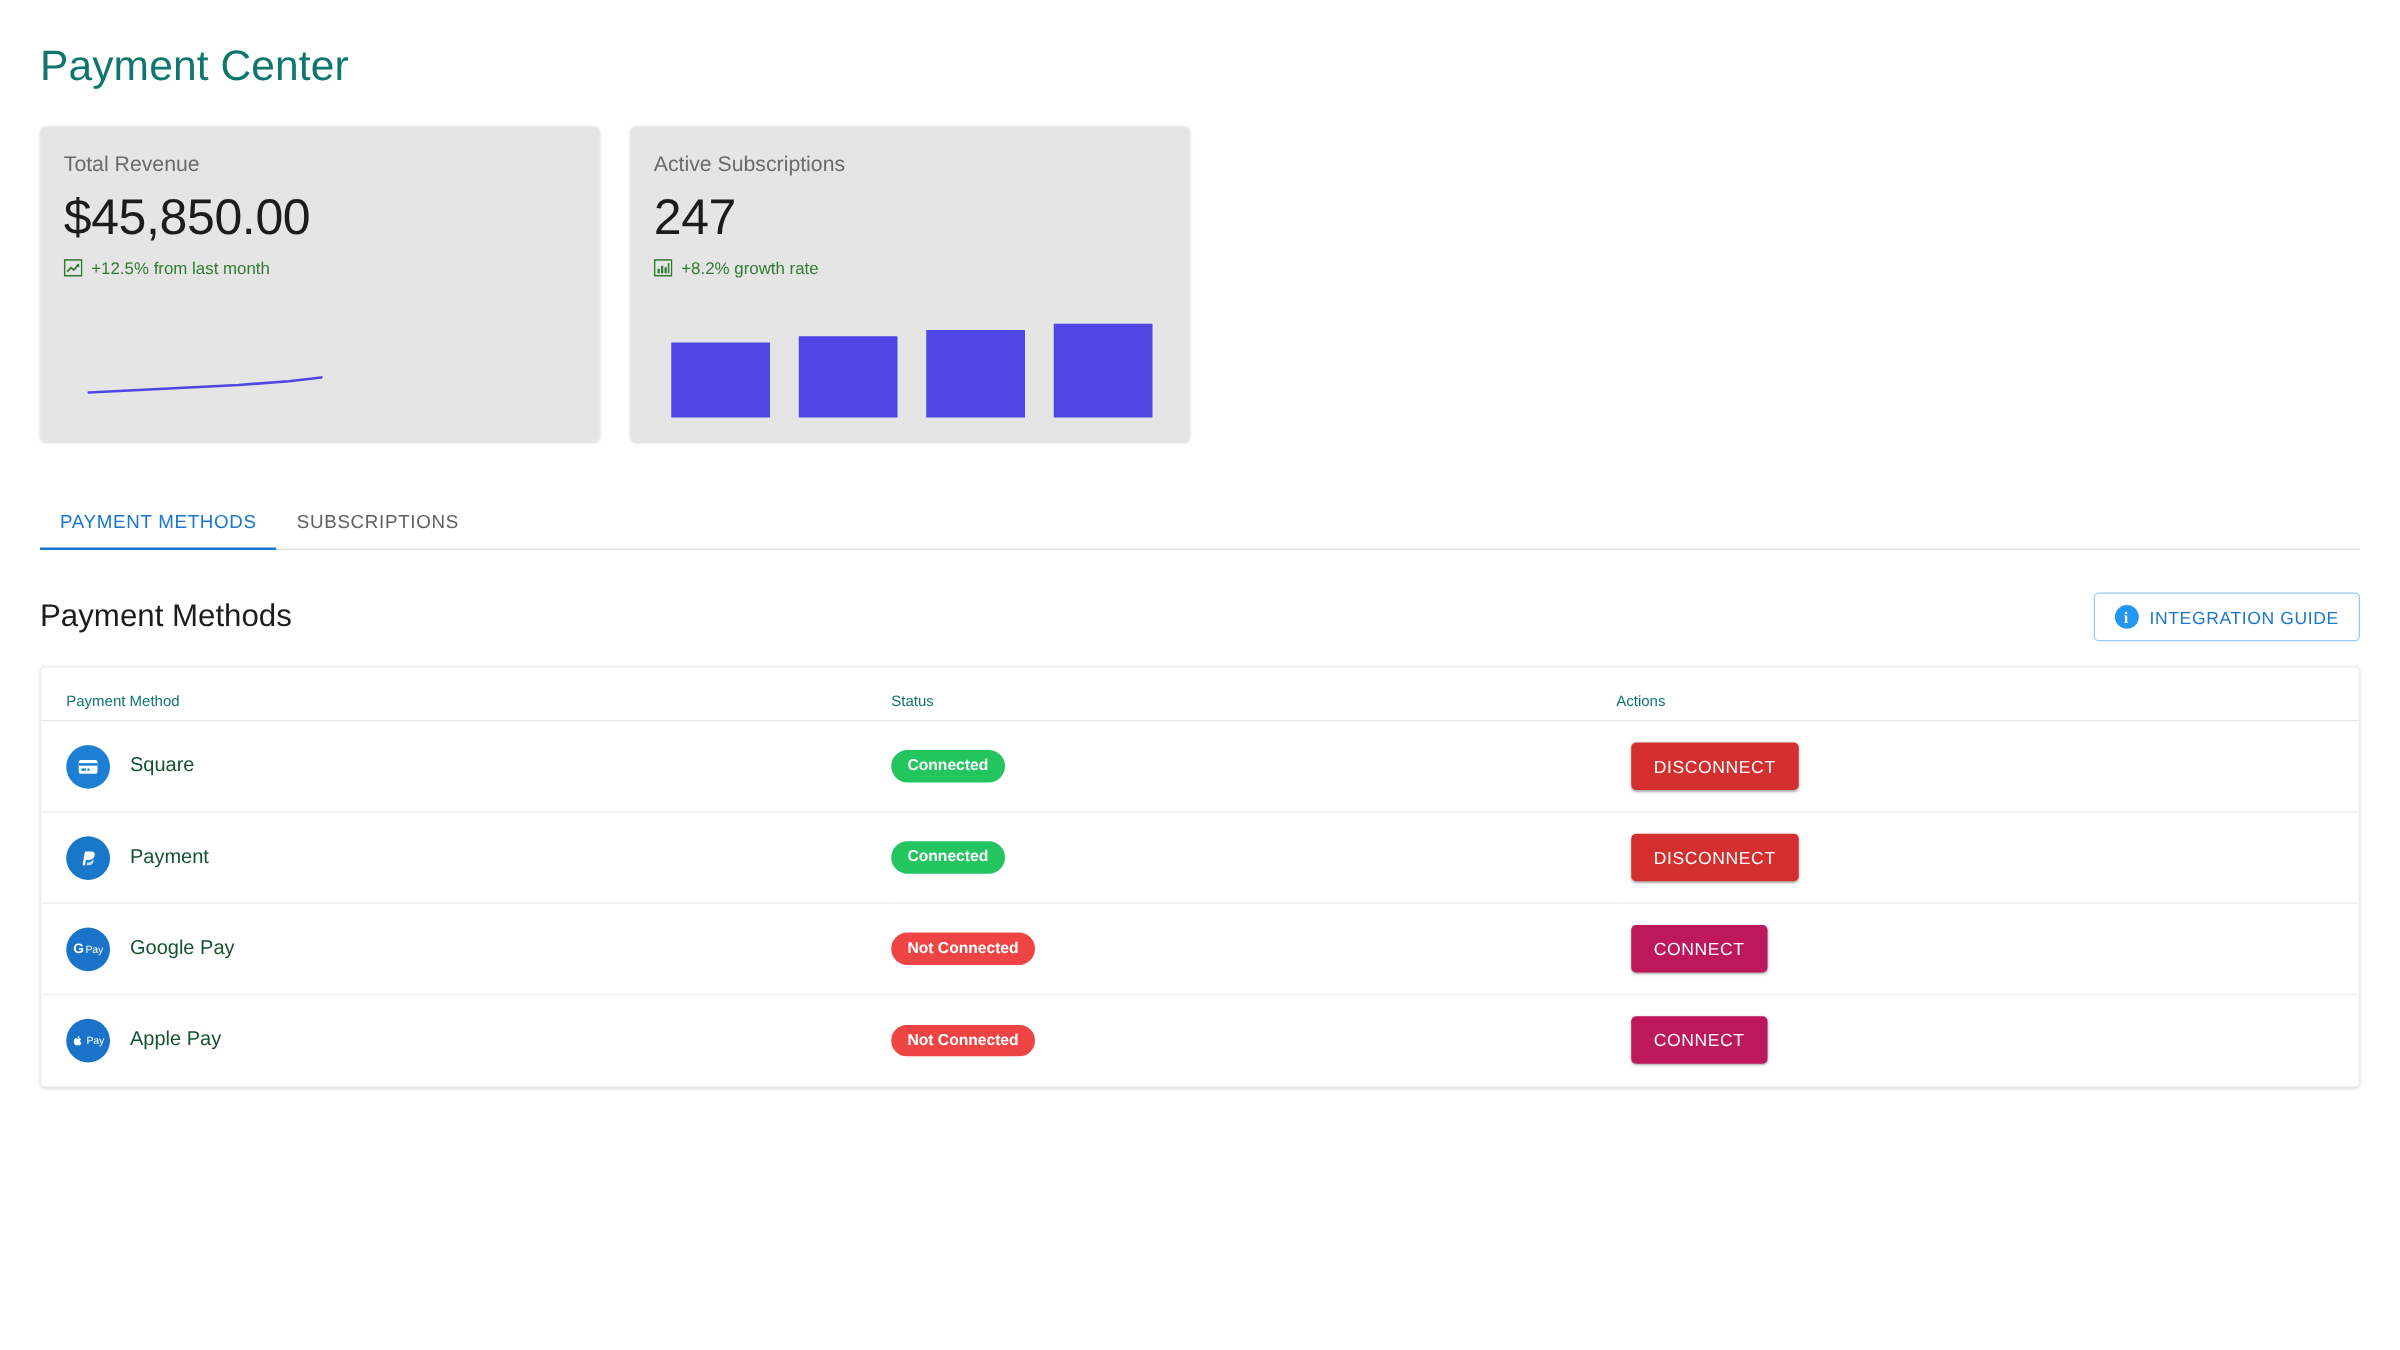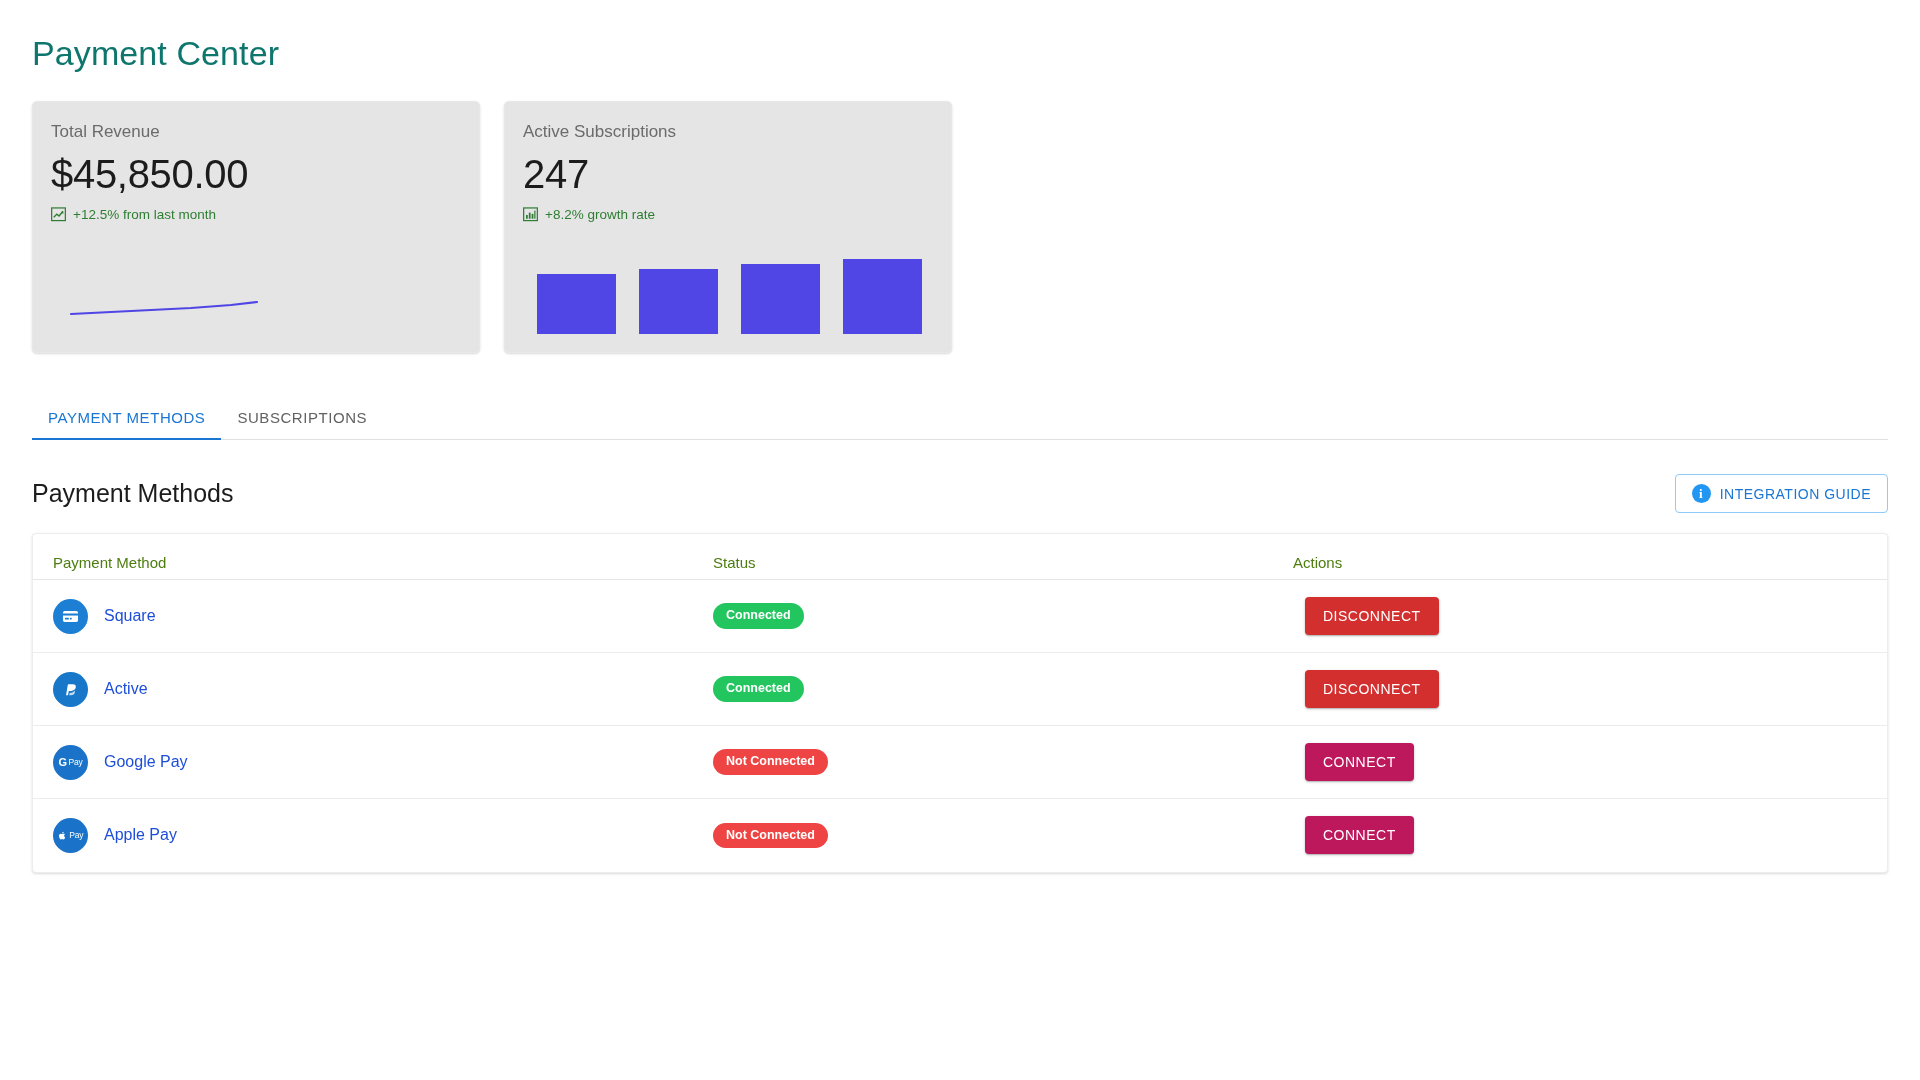--- a/index.html
+++ b/index.html
@@ -138,40 +138,40 @@
     margin-top: 20px;
     background: #fff;
     border: 1px solid #ededed;
     border-radius: 4px;
     box-shadow: 0 1px 3px rgba(0,0,0,0.10), 0 1px 2px rgba(0,0,0,0.05);
     overflow: hidden;
   }
   table { width: 100%; border-collapse: collapse; }
   thead th {
     text-align: left;
-    font-size: 15px;
-    font-weight: 400;
-    color: #4d7c0f;
+    font-size: 12px;
+    font-weight: 400;
+    color: #0f766e;
     padding: 20px 0 8px 0;
     border-bottom: 1px solid #e6e6e6;
   }
   .col-method { width: 680px; padding-left: 20px !important; }
   .col-status { width: 580px; }
   .col-actions { width: auto; }
 
   tbody td {
     border-bottom: 1px solid #ececec;
     padding: 0;
     height: 73px;
     vertical-align: middle;
   }
   tbody tr:last-child td { border-bottom: none; }
 
   .method-cell { display: flex; align-items: center; gap: 16px; padding-left: 20px; }
-  .method-name { font-size: 16px; color: #1d4ed8; }
+  .method-name { font-size: 16px; color: #14532d; }
 
   .pm-logo {
     width: 35px; height: 35px;
     border-radius: 50%;
     display: inline-flex;
     align-items: center;
     justify-content: center;
     flex: 0 0 35px;
     color: #fff;
   }
@@ -321,21 +321,21 @@
 
         <tr>
           <td>
             <div class="method-cell">
               <span class="pm-logo pm-paypal">
                 <svg viewBox="0 0 24 24" width="21" height="21">
                   <path d="M9.1 18.6l1.0-5.0h2.6c3.0 0 5.0-1.6 5.4-4.4 .3-2.1-.9-3.3-3.2-3.3H9.6c-.3 0-.6.2-.65.55L6.9 18.6h2.2z" fill="#ffffff"></path>
                   <path d="M11.0 15.9l-.5 2.7h1.9c2.6 0 4.3-1.3 4.6-3.7.1-.8-.05-1.45-.45-1.9-.7 1.8-2.4 2.9-4.8 2.9h-.75z" fill="#ffffff" opacity="0.75"></path>
                 </svg>
               </span>
-              <span class="method-name">Active</span>
+              <span class="method-name">Payment</span>
             </div>
           </td>
           <td>
             <span class="badge badge-connected">Connected</span>
           </td>
           <td class="actions-cell">
             <button class="act-btn btn-disconnect">DISCONNECT</button>
           </td>
         </tr>
 

